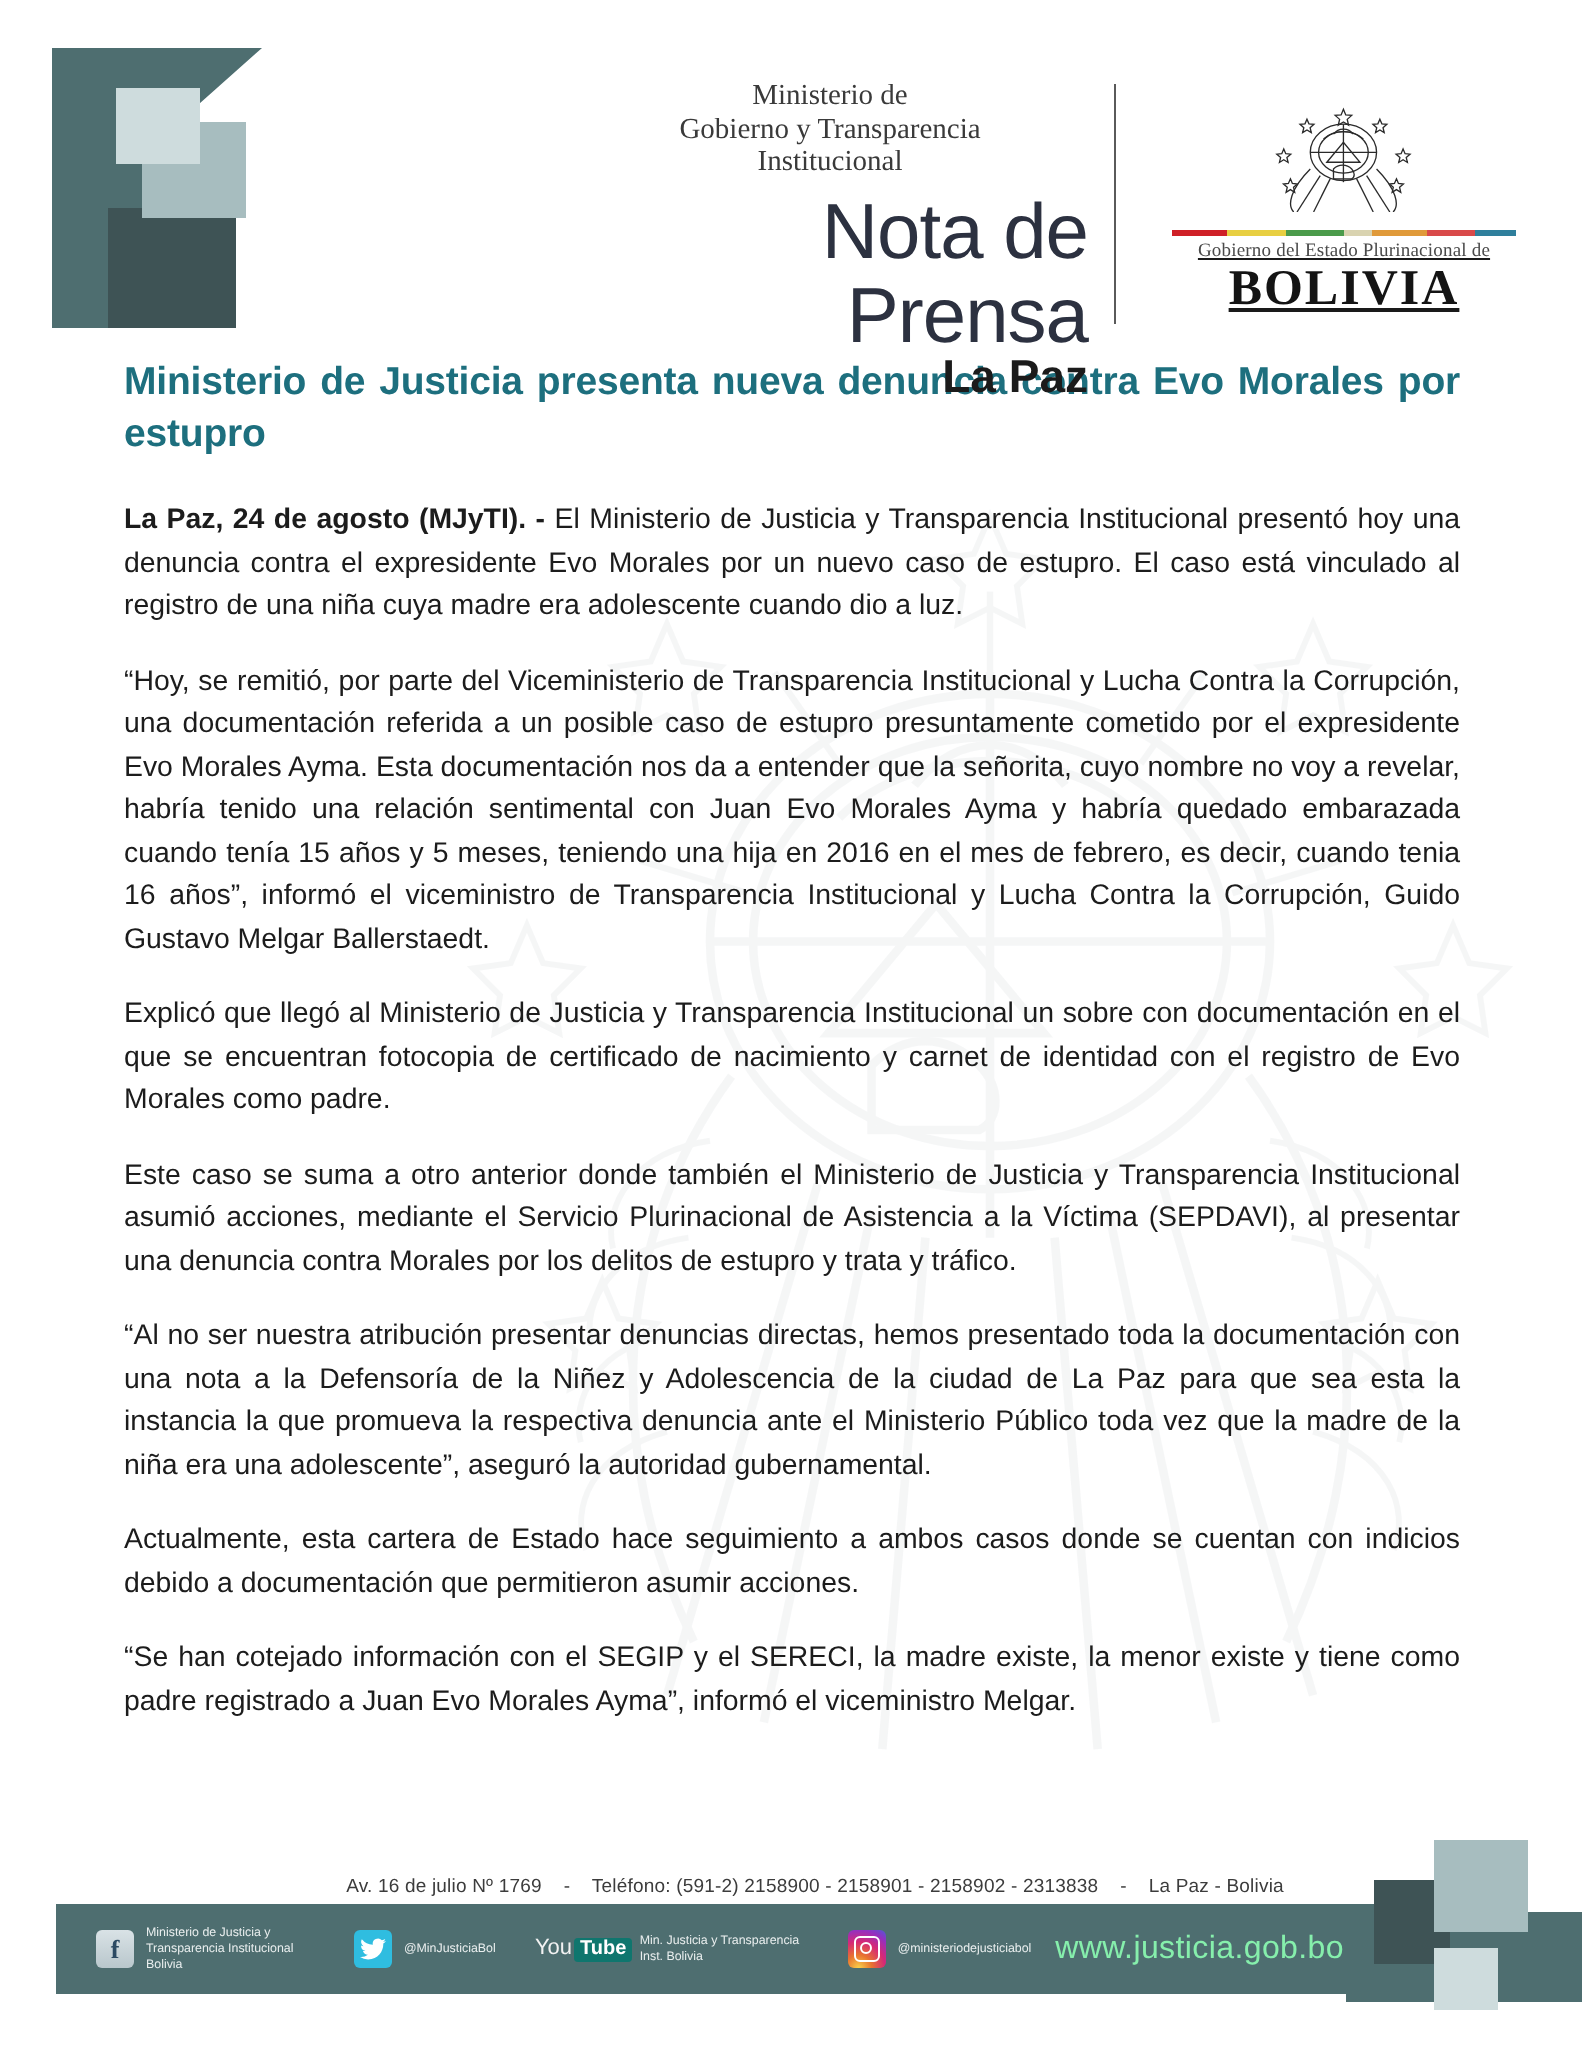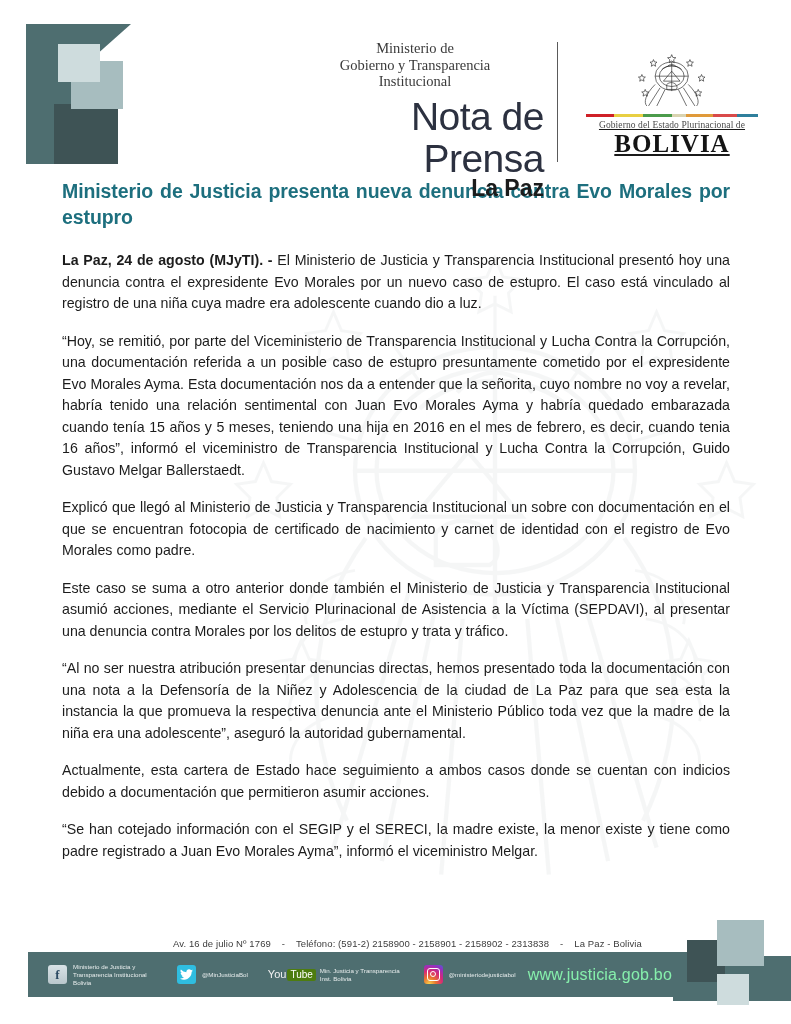--- a/index.html
+++ b/index.html
@@ -237,24 +237,24 @@
     width: 44px; height: 17px;
     border-radius: 0;
     background: transparent;
     position: relative;
   }
   .yt-you {
     font-size: 11px; font-weight: 400; color: #f2f2f2;
     font-family: "Liberation Sans", sans-serif;
   }
   .yt-tube {
-    background: #4d7c0f;
+    background: #0f766e;
     color: #fff;
     font-size: 10px;
-    font-weight: 400;
+    font-weight: 700;
     padding: 1px 3px;
     border-radius: 2px;
     margin-left: 1px;
   }
   .sicon.ig {
     background: radial-gradient(circle at 28% 100%, #f9d14b 0%, #e8742f 28%, #d62976 56%, #962fbf 80%, #4f5bd5 100%);
   }
   .ig-glyph {
     width: 11px; height: 11px;
     border: 1.6px solid #fff;

